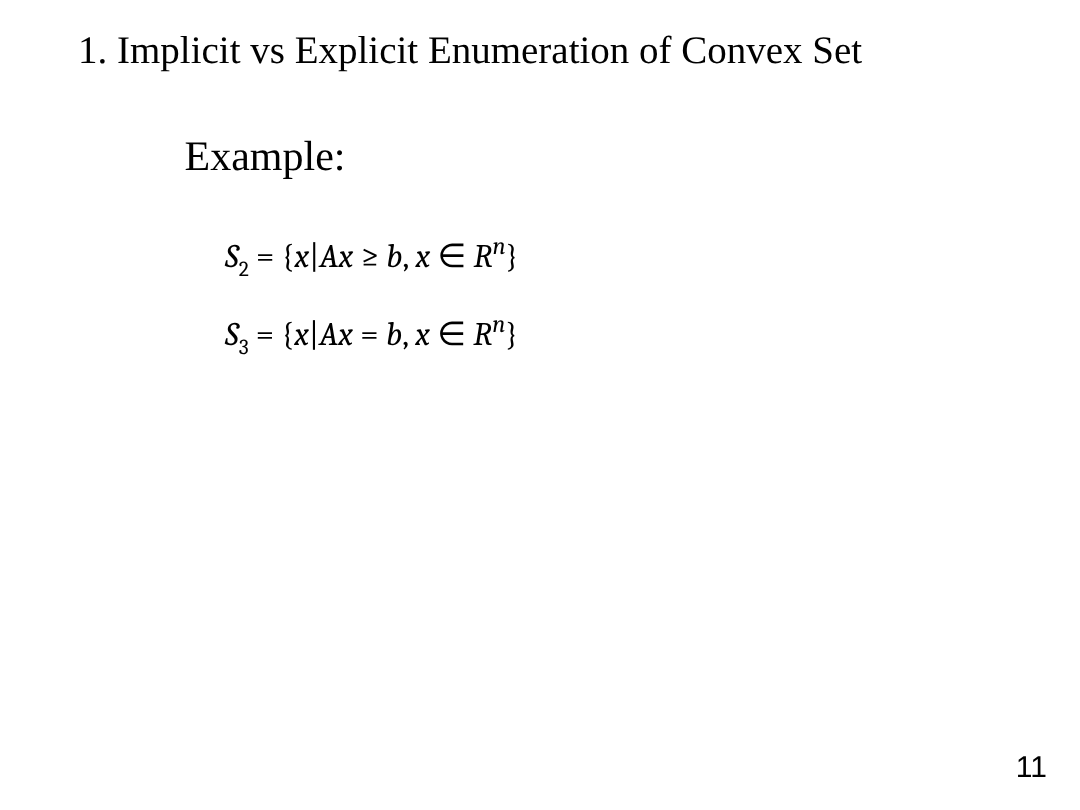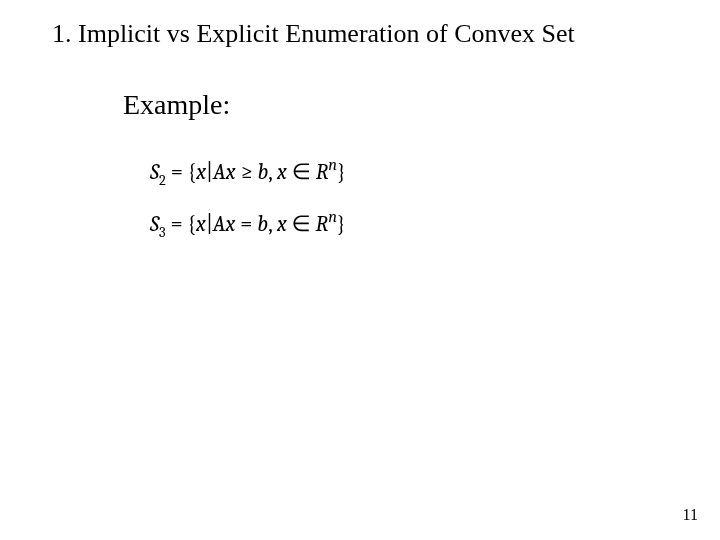--- a/index.html
+++ b/index.html
@@ -54,22 +54,22 @@
     font-style: italic;
     position: relative;
     top: -0.05em;
   }
   .f1 { left: 150px; top: 146px; margin-top: 10px; }
   .f2 { left: 150px; top: 208px; }
   .page-number {
     position: absolute;
     right: 22px;
     bottom: 16px;
-    font-size: 16px;
-    font-family: Liberation Serif, serif;
+    font-size: 20px;
+    font-family: Liberation Sans, sans-serif;
   }
 </style>
 </head>
 <body>
 
 <div class="slide">
 
   <div class="heading">1. Implicit vs Explicit Enumeration of Convex Set</div>
 
   <div class="example-label">Example:</div>

